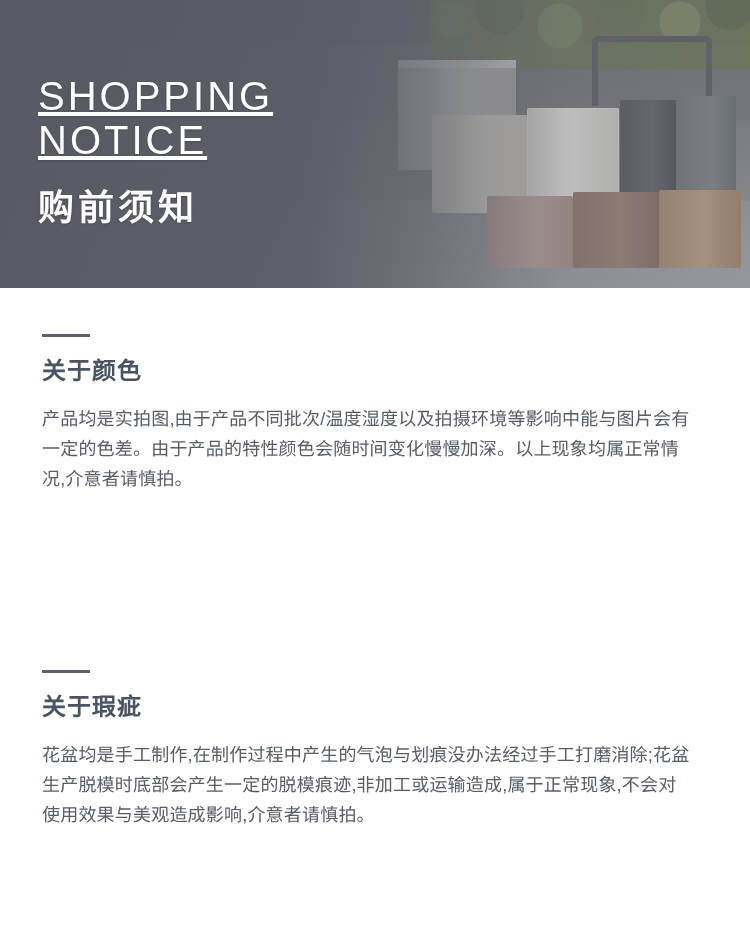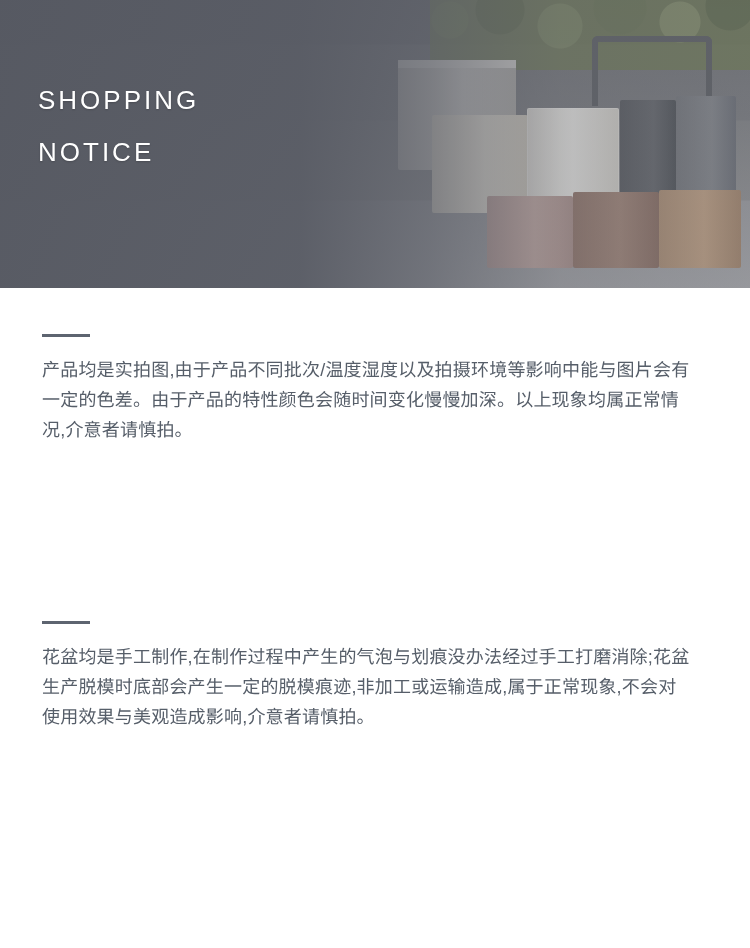--- a/index.html
+++ b/index.html
@@ -95,26 +95,27 @@
        rgba(110,112,120,0.40) 560px,
        rgba(120,122,130,0.28) 750px);
   }
   .hero-text {
     position: absolute;
     left: 38px;
     top: 74px;
     color: #ffffff;
   }
   .hero-en {
-    font-size: 26px;
-    line-height: 52px;
+    font-size: 40px;
+    line-height: 44px;
     letter-spacing: 3px;
     font-weight: 400;
     white-space: pre-line;
     text-shadow: 0 1px 2px rgba(0,0,0,.18);
+    text-decoration: underline;
   }
   .hero-cn {
     margin-top: 16px;
     font-size: 36px;
     letter-spacing: 4px;
     font-weight: 700;
     text-shadow: 0 1px 2px rgba(0,0,0,.18);
   }
 
   
@@ -165,33 +166,36 @@
     <div class="pot dark"></div>
     <div class="pot slate"></div>
     <div class="pot rose"></div>
     <div class="pot brown"></div>
     <div class="pot tan"></div>
     <div class="hero-shade"></div>
   </div>
   <div class="hero-text">
     <div class="hero-en">SHOPPING
 NOTICE</div>
+    <div class="hero-cn">购前须知</div>
   </div>
 </div>
 
 <div class="content">
 
   <div class="section first">
     <div class="rule"></div>
+    <h2 class="sec-title">关于颜色</h2>
     <p class="sec-body">产品均是实拍图,由于产品不同批次/温度湿度以及拍摄环境等影响中能与图片会有一定的色差。由于产品的特性颜色会随时间变化慢慢加深。以上现象均属正常情况,介意者请慎拍。</p>
   </div>
 
   <div class="gap-lg"></div>
 
 
   <div class="gap-md"></div>
 
   <div class="section">
     <div class="rule"></div>
+    <h2 class="sec-title">关于瑕疵</h2>
     <p class="sec-body">花盆均是手工制作,在制作过程中产生的气泡与划痕没办法经过手工打磨消除;花盆生产脱模时底部会产生一定的脱模痕迹,非加工或运输造成,属于正常现象,不会对使用效果与美观造成影响,介意者请慎拍。</p>
   </div>
 
 </div>
 
 </body></html>

